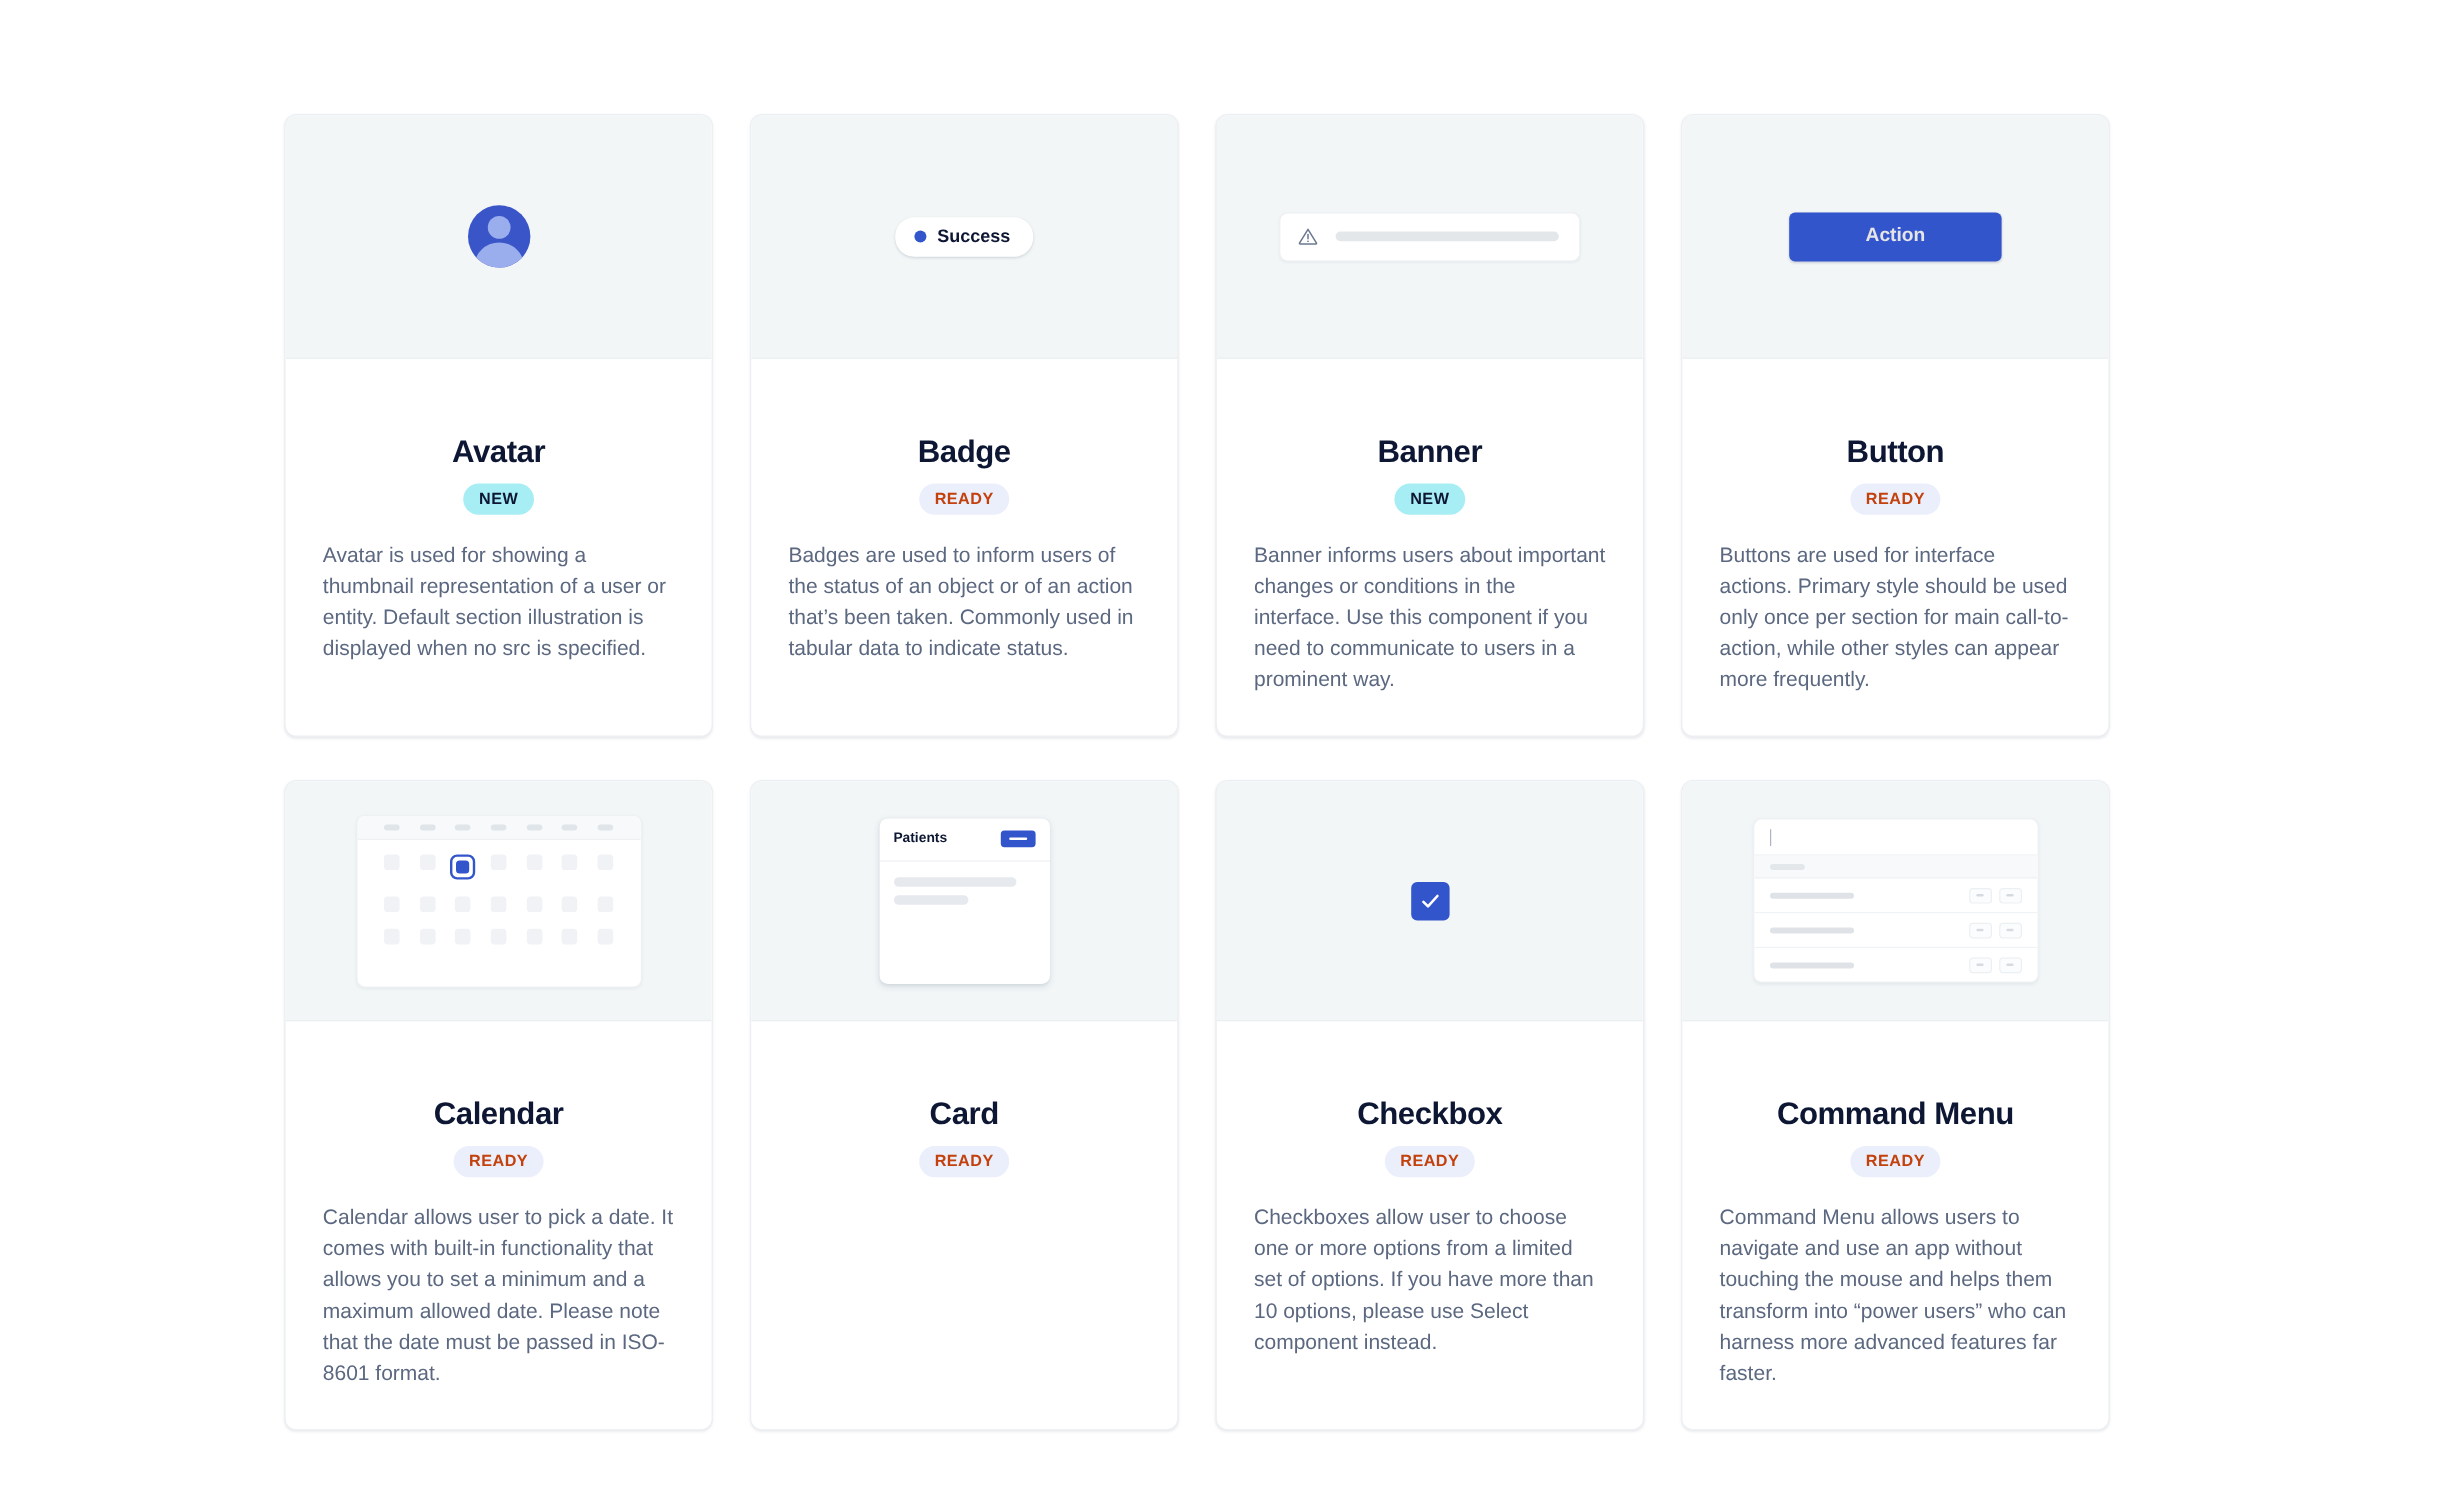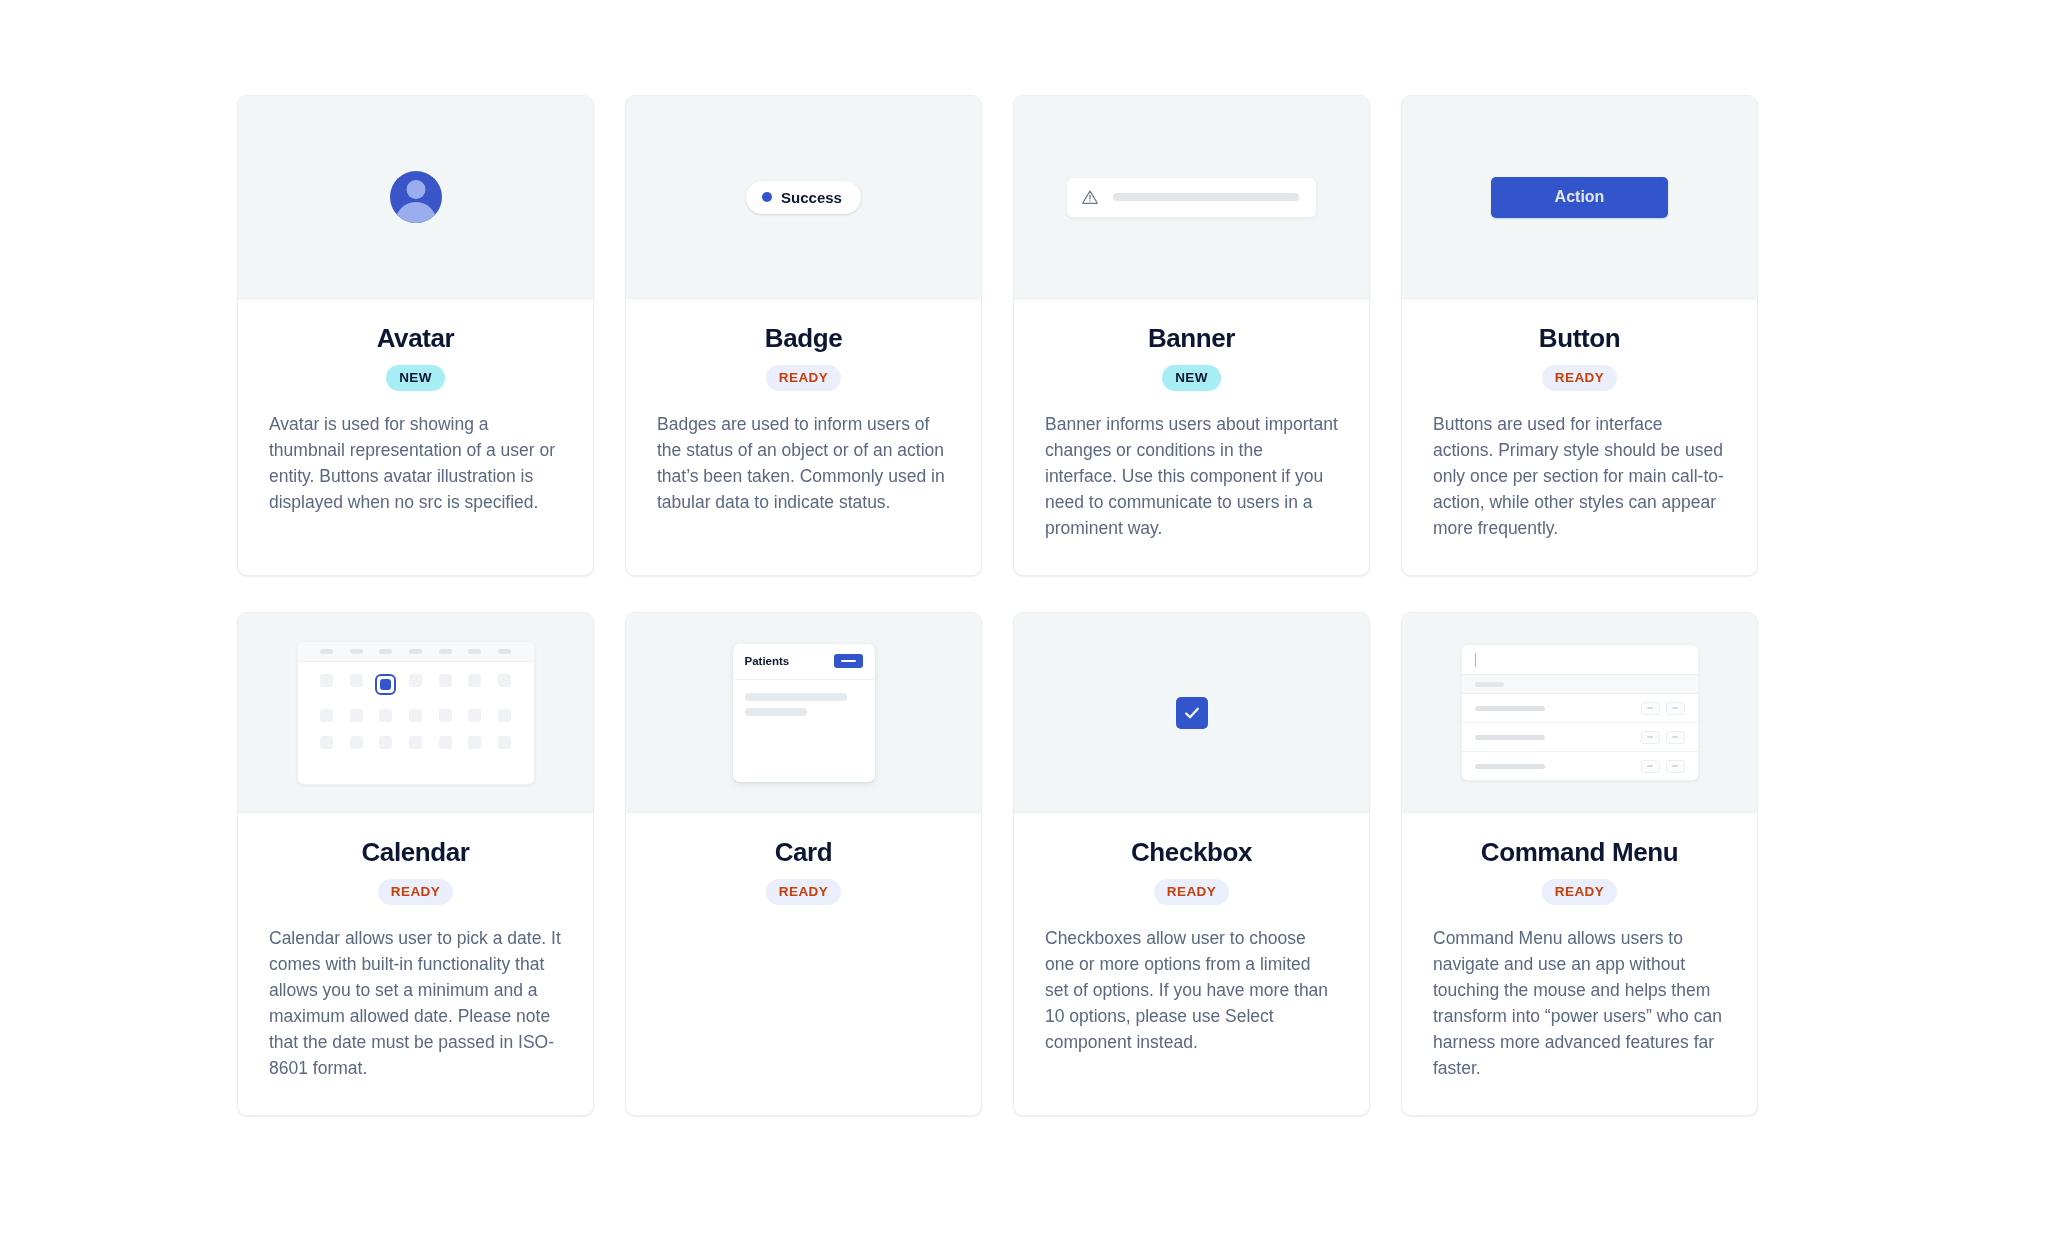--- a/index.html
+++ b/index.html
@@ -25,20 +25,21 @@
   }
   .comp-card {
     width: 357px;
     background: #ffffff;
     border: 1px solid #ebeef2;
     border-radius: 10px;
     box-shadow: 0 1px 3px rgba(22,35,70,0.055), 0 1px 1px rgba(22,35,70,0.03);
     overflow: hidden;
     display: flex;
     flex-direction: column;
+    gap: 38px;
   }
   .preview {
     background: #f2f6f7;
     border-bottom: 1px solid #eaeff0;
     display: flex;
     align-items: center;
     justify-content: center;
   }
   .preview.h-a { height: 203px; }
   .preview.h-b { height: 200px; }
@@ -234,21 +235,21 @@
         <div class="avatar-illus">
           <span class="head"></span>
           <span class="shoulders"></span>
         </div>
       </div>
       <div class="body">
         <div class="title-row">
           <span class="title">Avatar</span>
           <span class="pill new">NEW</span>
         </div>
-        <p class="desc">Avatar is used for showing a thumbnail representation of a user or entity. Buttons avatar illustration is displayed when no src is specified.</p>
+        <p class="desc">Avatar is used for showing a thumbnail representation of a user or entity. Default section illustration is displayed when no src is specified.</p>
       </div>
     </div>
 
     <div class="comp-card">
       <div class="preview h-a">
         <div class="badge-illus">
           <span class="dot"></span>
           <span class="lbl">Success</span>
         </div>
       </div>

